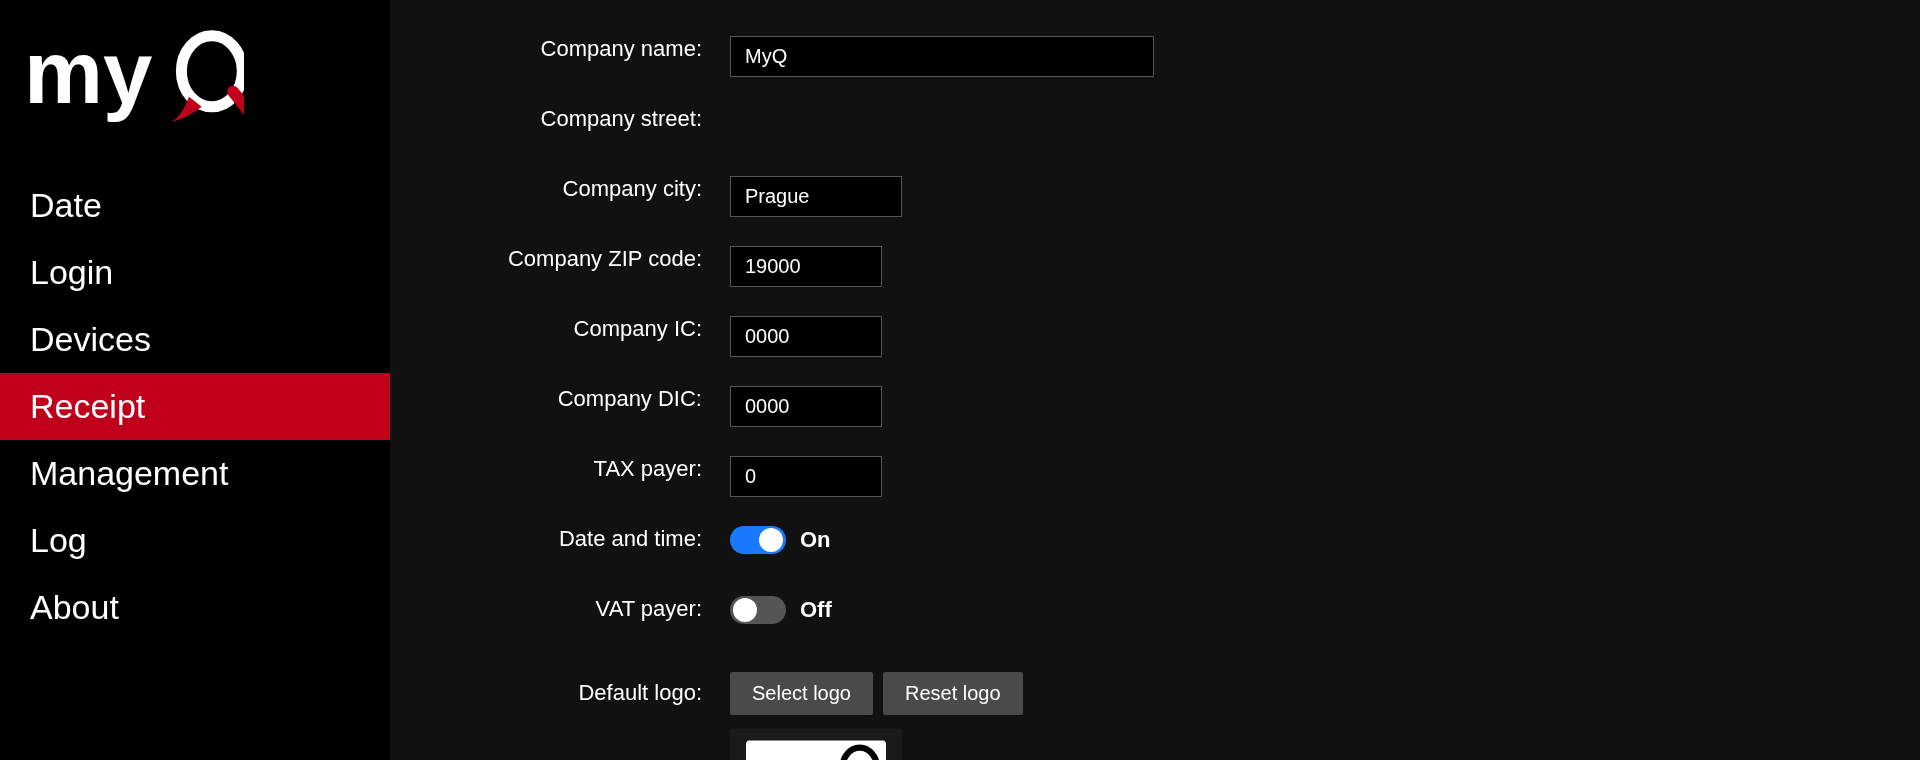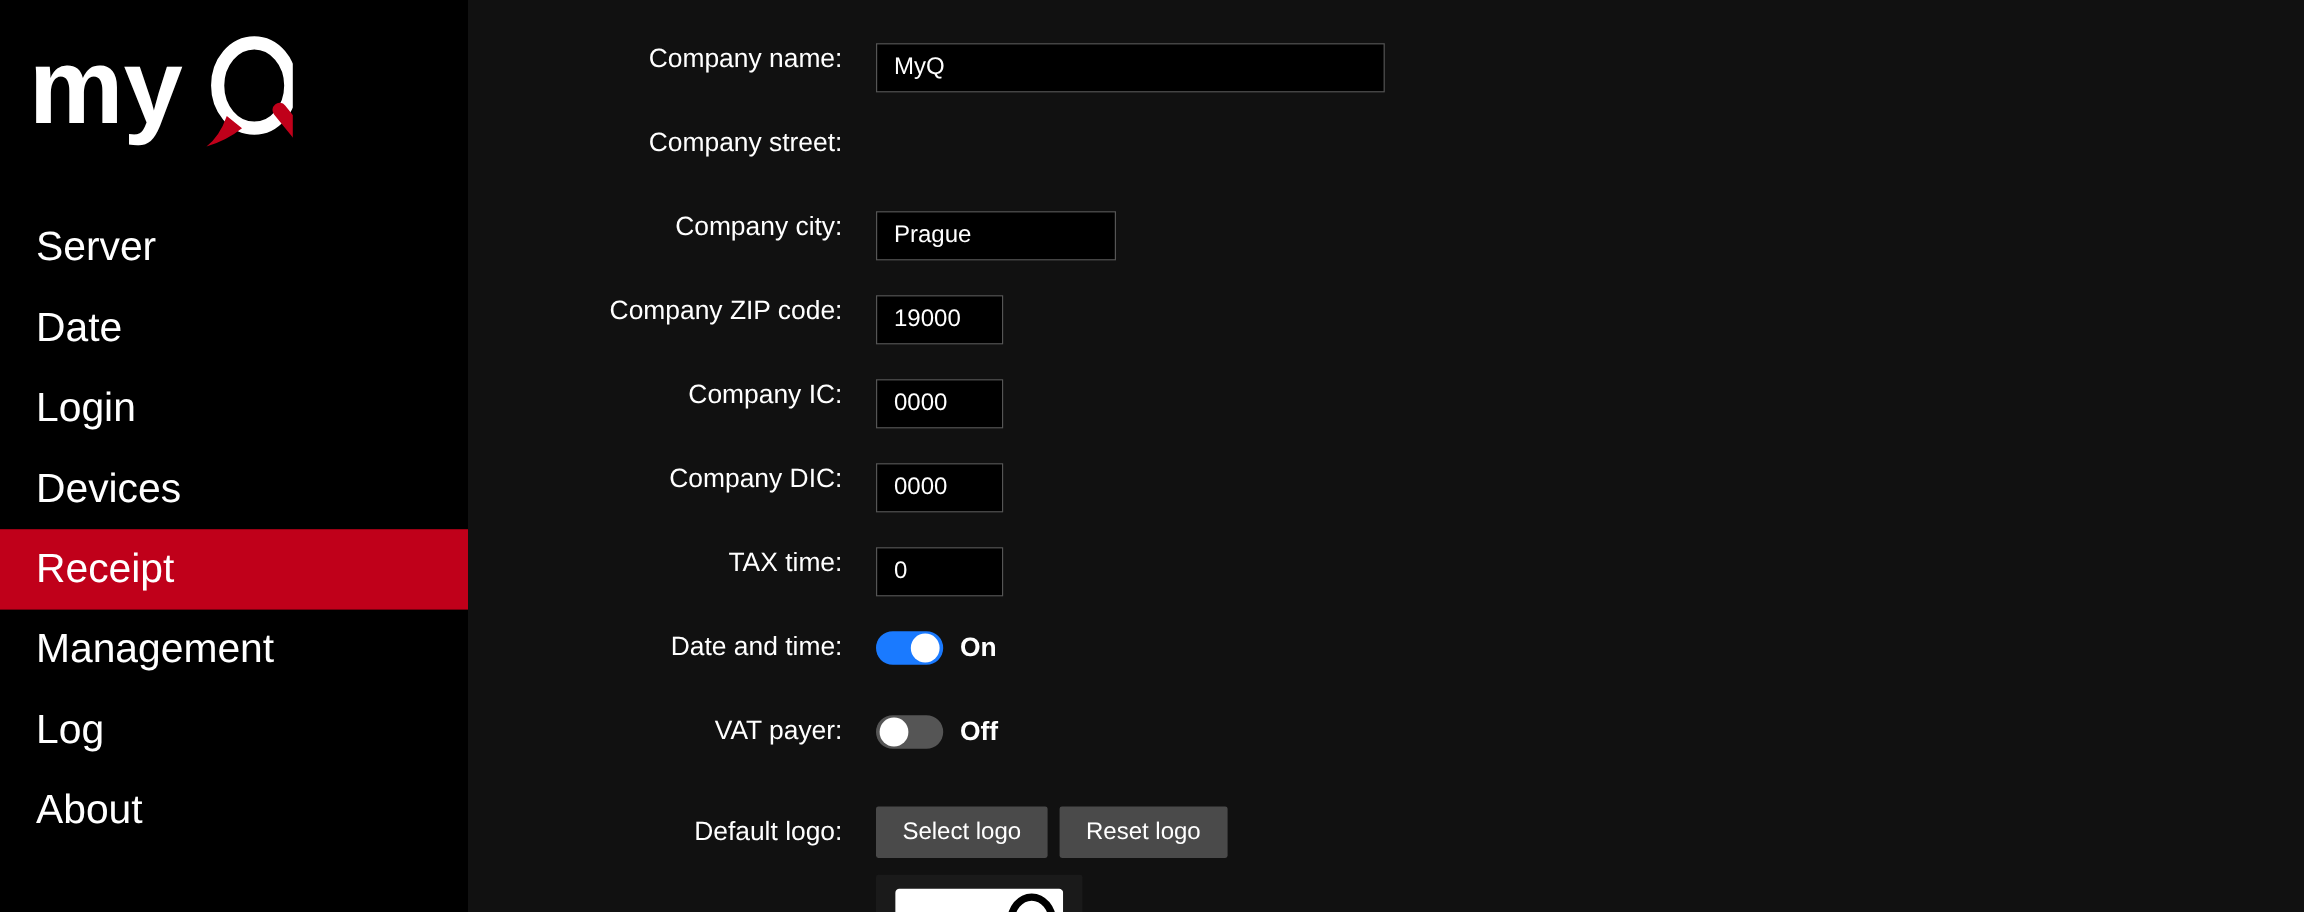--- a/index.html
+++ b/index.html
@@ -82,25 +82,25 @@
       font-size: 20px;
       padding: 8px 14px;
       outline: none;
     }
 
     .form-input.wide {
       width: 424px;
     }
 
     .form-input.medium {
-      width: 200px;
+      width: 172px;
     }
 
     .form-input.narrow {
-      width: 106px;
+      width: 152px;
     }
 
     
     .toggle-container {
       display: flex;
       align-items: center;
       gap: 14px;
     }
 
     .toggle-track {
@@ -183,21 +183,20 @@
 
       <text x="0" y="95" font-family="Arial Black, Arial" font-weight="900" font-size="105" fill="white">my</text>
 
       <ellipse cx="222" cy="58" rx="36" ry="42" fill="none" stroke="white" stroke-width="13"></ellipse>
       <line x1="247" y1="82" x2="268" y2="108" stroke="#c0001a" stroke-width="14" stroke-linecap="round"></line>
 
       <path d="M195 88 Q188 108 175 118 Q195 112 210 100 Z" fill="#c0001a"></path>
     </svg>
   </div>
   <ul class="nav-list">
-    <li class="nav-item">Server</li>
     <li class="nav-item">Date</li>
     <li class="nav-item">Login</li>
     <li class="nav-item">Devices</li>
     <li class="nav-item active">Receipt</li>
     <li class="nav-item">Management</li>
     <li class="nav-item">Log</li>
     <li class="nav-item">About</li>
   </ul>
 </aside>
 
@@ -226,21 +225,21 @@
     <label class="form-label">Company IC:</label>
     <input class="form-input narrow" type="text" value="0000" style="">
   </div>
 
   <div class="form-row">
     <label class="form-label">Company DIC:</label>
     <input class="form-input narrow" type="text" value="0000" style="">
   </div>
 
   <div class="form-row">
-    <label class="form-label">TAX time:</label>
+    <label class="form-label">TAX payer:</label>
     <input class="form-input narrow" type="text" value="0" style="">
   </div>
 
   <div class="form-row">
     <label class="form-label">Date and time:</label>
     <div class="toggle-container">
       <div class="toggle-track on">
         <div class="toggle-thumb"></div>
       </div>
       <span class="toggle-label">On</span>

